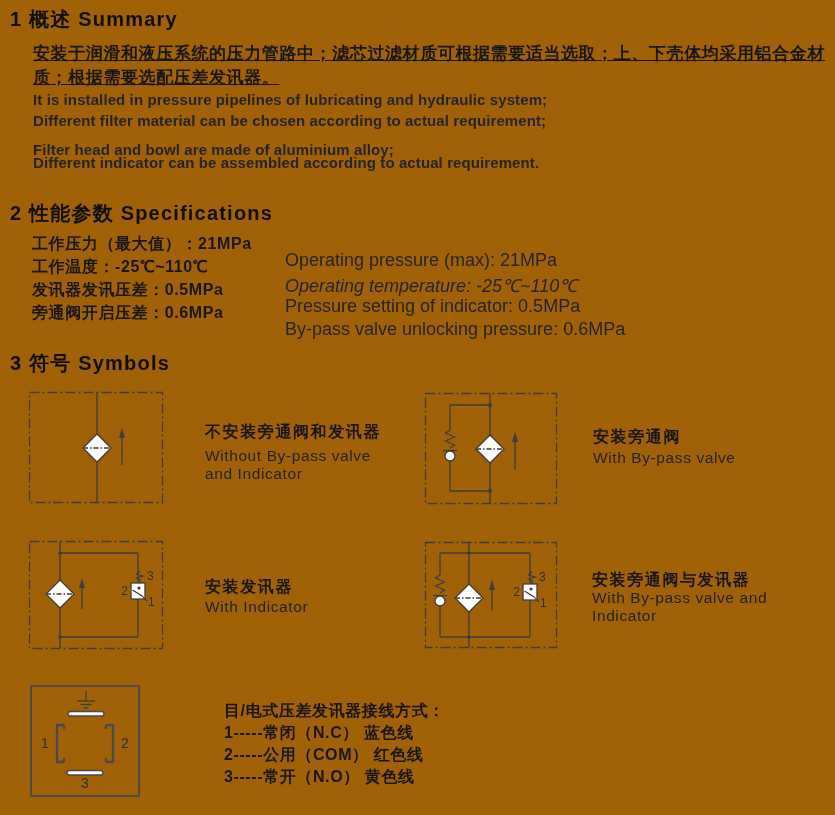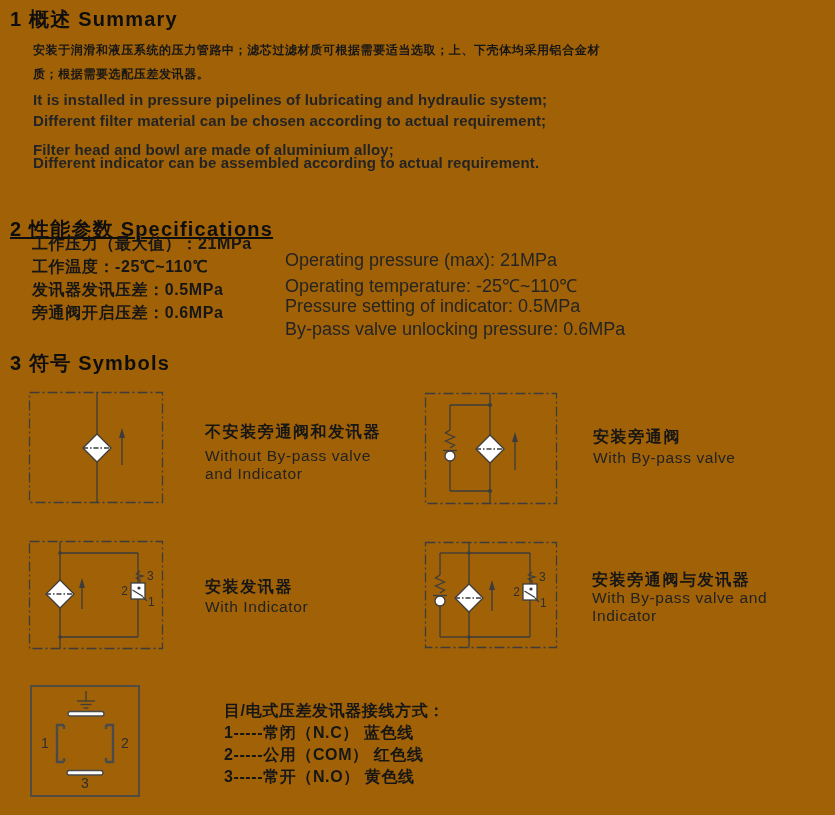--- a/index.html
+++ b/index.html
@@ -2,21 +2,21 @@
 <html><head>
 <meta charset="utf-8">
 <style>
   html,body { margin:0; padding:0; background:#ffffff; }
   .page {
     position:relative; width:835px; height:815px; background:#a16207;
     font-family:"Liberation Sans", sans-serif; color:#1c1c1c; overflow:hidden;
   }
   .abs { position:absolute; white-space:nowrap; }
   .heading { font-size:20px; font-weight:bold; color:#0e0e0e; letter-spacing:1.2px; }
-  .zh-body { font-size:12px; font-weight:bold; color:#161616; letter-spacing:0.6px; }
+  .zh-body { font-size:17px; font-weight:bold; color:#161616; letter-spacing:0.6px;text-decoration:underline; }
   .en-body { font-size:15px; font-weight:700; color:#242424; letter-spacing:0.1px; }
   .spec-zh { font-size:16px; font-weight:bold; color:#161616; letter-spacing:0.6px; }
   .spec-en { font-size:18px; font-weight:400; color:#242424;margin-top:13px; }
   .dlabel-zh { font-size:16px; font-weight:bold; color:#161616; letter-spacing:1.6px; }
   .dlabel-en { font-size:15.5px; font-weight:400; color:#222; letter-spacing:0.6px; }
   .wiring-line { font-size:16px; font-weight:bold; color:#161616; line-height:22px; letter-spacing:0.6px; }
   svg { display:block; }
   svg text { font-family:"Liberation Sans", sans-serif; fill:#2e2e2e; }
   .stroke { stroke:#3c3c3c; stroke-width:1.3; fill:none; }
   .dashdot { stroke-dasharray:10 3 2 3; }
@@ -32,27 +32,27 @@
 <div class="page">
 
   <div class="abs heading" style="left:10px; top:6px;">1 概述 Summary</div>
   <div class="abs zh-body" style="left:33px; top:42px;">安装于润滑和液压系统的压力管路中；滤芯过滤材质可根据需要适当选取；上、下壳体均采用铝合金材</div>
   <div class="abs zh-body" style="left:33px; top:66px;">质；根据需要选配压差发讯器。</div>
   <div class="abs en-body" style="left:33px; top:91px;">It is installed in pressure pipelines of lubricating and hydraulic system;</div>
   <div class="abs en-body" style="left:33px; top:112px;">Different filter material can be chosen according to actual requirement;</div>
   <div class="abs en-body" style="left:33px; top:133px;margin-top:8px;">Filter head and bowl are made of aluminium alloy;</div>
   <div class="abs en-body" style="left:33px; top:154px;">Different indicator can be assembled according to actual requirement.</div>
 
-  <div class="abs heading" style="left:10px; top:216px;text-decoration:underline;">2 性能参数 Specifications</div>
+  <div class="abs heading" style="left:10px; top:200px;">2 性能参数 Specifications</div>
 
   <div class="abs spec-zh" style="left:32px; top:234px;">工作压力（最大值）：21MPa</div>
   <div class="abs spec-en" style="left:285px; top:237px;">Operating pressure (max): 21MPa</div>
 
   <div class="abs spec-zh" style="left:32px; top:257px;">工作温度：-25℃~110℃</div>
-  <div class="abs spec-en" style="left:285px; top:260px;">Operating temperature: -25℃~110℃</div>
+  <div class="abs spec-en" style="left:285px; top:260px;font-style:italic;">Operating temperature: -25℃~110℃</div>
 
   <div class="abs spec-zh" style="left:32px; top:280px;">发讯器发讯压差：0.5MPa</div>
   <div class="abs spec-en" style="left:285px; top:283px;">Pressure setting of indicator: 0.5MPa</div>
 
   <div class="abs spec-zh" style="left:32px; top:303px;">旁通阀开启压差：0.6MPa</div>
   <div class="abs spec-en" style="left:285px; top:306px;">By-pass valve unlocking pressure: 0.6MPa</div>
 
   <div class="abs heading" style="left:10px; top:350px;">3 符号 Symbols</div>
 
   <svg class="abs" style="left:28px; top:391px;" width="136" height="113" viewBox="0 0 136 113">

